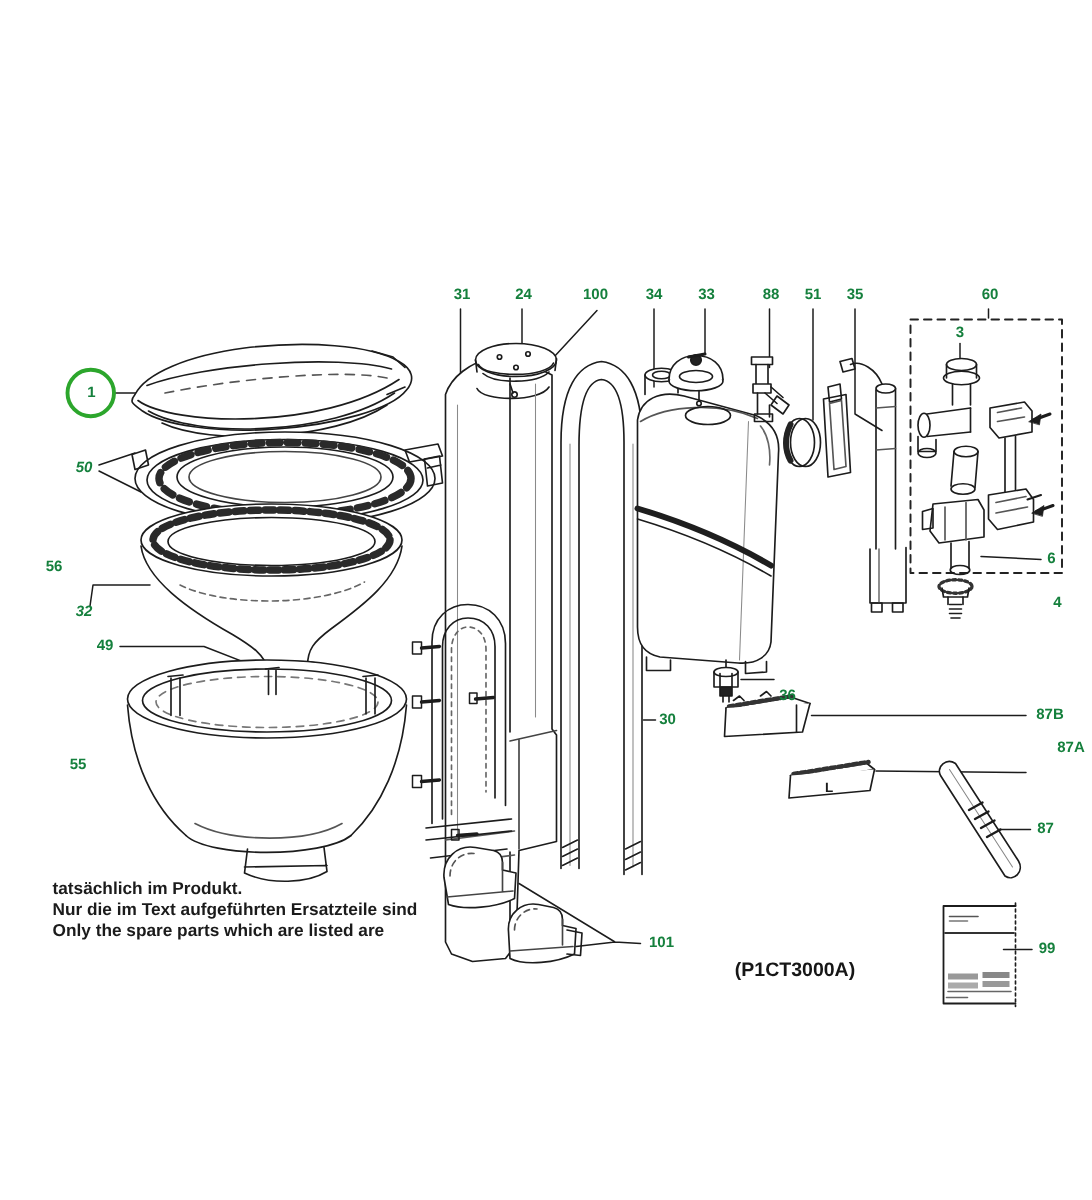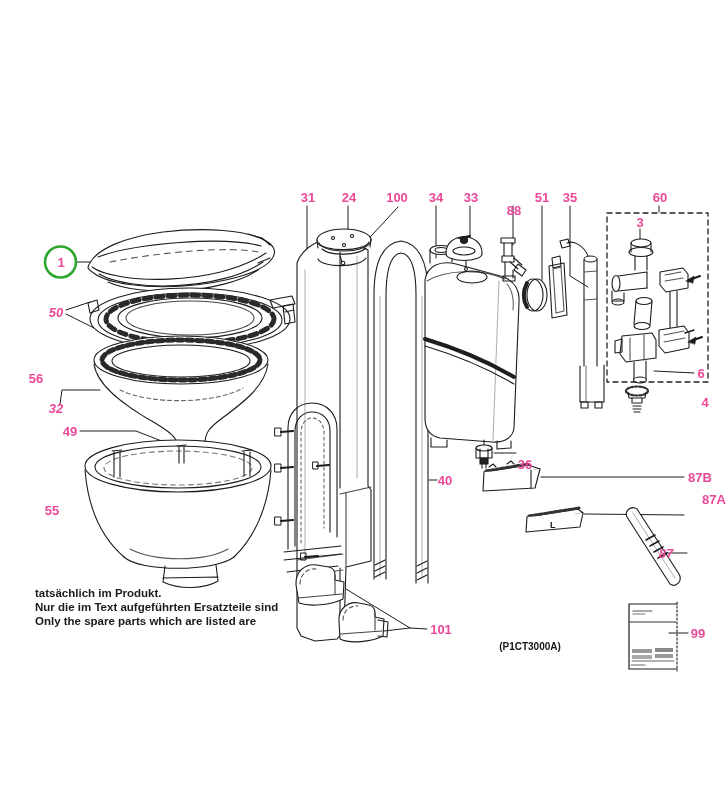--- a/index.html
+++ b/index.html
@@ -1,22 +1,22 @@
 <!DOCTYPE html>
 <html><head>
 <meta charset="utf-8">
 <style>
   html,body{margin:0;padding:0;background:#ffffff;}
   #stage{position:relative;width:728px;height:800px;background:#ffffff;overflow:hidden;
          font-family:"Liberation Sans",sans-serif;}
   #art{position:absolute;left:0;top:0;}
   .plabel{position:absolute;transform:translate(-50%,-50%);font-weight:bold;
-          font-size:13px;color:#ec4899;white-space:nowrap;letter-spacing:0px;}
+          font-size:10px;color:#15803d;white-space:nowrap;letter-spacing:0px;}
   .code{position:absolute;transform:translate(-50%,-50%);font-weight:bold;
-        font-size:10px;color:#161616;white-space:nowrap;}
+        font-size:13px;color:#161616;white-space:nowrap;}
   #notes{position:absolute;left:35px;top:586px;width:262px;font-weight:bold;
          font-size:11.5px;line-height:14px;color:#1b1b1b;}
 </style>
 </head>
 <body>
 
 <div id="stage">
 
 <svg id="art" width="728" height="800" viewBox="0 0 728 800" fill="none" stroke="#1c1c1c" stroke-width="1.1" stroke-linecap="round" stroke-linejoin="round">
 
@@ -293,32 +293,32 @@
   <span class="plabel" style="left:56px;top:312px;font-style:italic;">50</span>
   <span class="plabel" style="left:36px;top:378px;">56</span>
   <span class="plabel" style="left:56px;top:408px;font-style:italic;">32</span>
   <span class="plabel" style="left:70px;top:431px;">49</span>
   <span class="plabel" style="left:52px;top:510px;">55</span>
   <span class="plabel" style="left:308px;top:197px;">31</span>
   <span class="plabel" style="left:349px;top:197px;">24</span>
   <span class="plabel" style="left:397px;top:197px;text-align:center;">100</span>
   <span class="plabel" style="left:436px;top:197px;">34</span>
   <span class="plabel" style="left:471px;top:197px;">33</span>
-  <span class="plabel" style="left:514px;top:210px;">88</span>
+  <span class="plabel" style="left:514px;top:197px;">88</span>
   <span class="plabel" style="left:542px;top:197px;">51</span>
   <span class="plabel" style="left:570px;top:197px;">35</span>
   <span class="plabel" style="left:660px;top:197px;">60</span>
   <span class="plabel" style="left:640px;top:222px;">3</span>
   <span class="plabel" style="left:701px;top:373px;">6</span>
   <span class="plabel" style="left:705px;top:402px;">4</span>
   <span class="plabel" style="left:525px;top:453px;margin-top:11px;">36</span>
-  <span class="plabel" style="left:445px;top:480px;">40</span>
+  <span class="plabel" style="left:445px;top:480px;">30</span>
   <span class="plabel" style="left:700px;top:477px;text-align:center;">87B</span>
   <span class="plabel" style="left:699px;top:499px;margin-left:15px;">87A</span>
-  <span class="plabel" style="left:666px;top:553px;font-style:italic;">87</span>
+  <span class="plabel" style="left:697px;top:553px;">87</span>
   <span class="plabel" style="left:441px;top:629px;">101</span>
   <span class="plabel" style="left:698px;top:633px;">99</span>
 
   <span class="code" style="left:530px;top:646px;">(P1CT3000A)</span>
 
   <div id="notes">
     <div>tatsächlich im Produkt.</div>
     <div>Nur die im Text aufgeführten Ersatzteile sind</div>
     <div>Only the spare parts which are listed are</div>
   </div>

